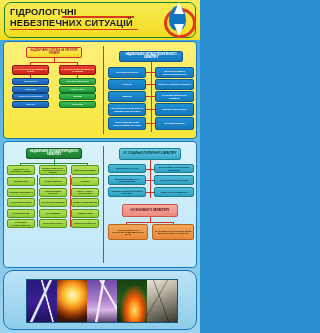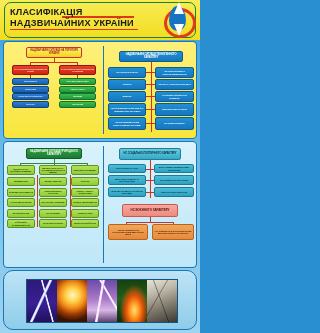--- a/index.html
+++ b/index.html
@@ -112,23 +112,23 @@
 </style>
 </head>
 <body>
 
 <div id="poster">
 
   <div class="header">
     <div class="yellowfill"></div>
     <div class="greenline"></div>
     <div class="hdr-text">
-      <div class="hdr-l1">КЛАСИФІКАЦІЯ</div>
+      <div class="hdr-l1">ГІДРОЛОГІЧНІ</div>
       <div class="hdr-rule r1"></div>
-      <div class="hdr-l2">НАДЗВИЧАЙНИХ УКРАЇНИ</div>
+      <div class="hdr-l2">НЕБЕЗПЕЧНИХ СИТУАЦІЙ</div>
       <div class="hdr-rule r2"></div>
     </div>
     <div class="logo">
       <div class="ring"></div>
       <div class="drop"></div>
       <div class="spike"></div>
       <div class="spike2"></div>
     </div>
   </div>
 

